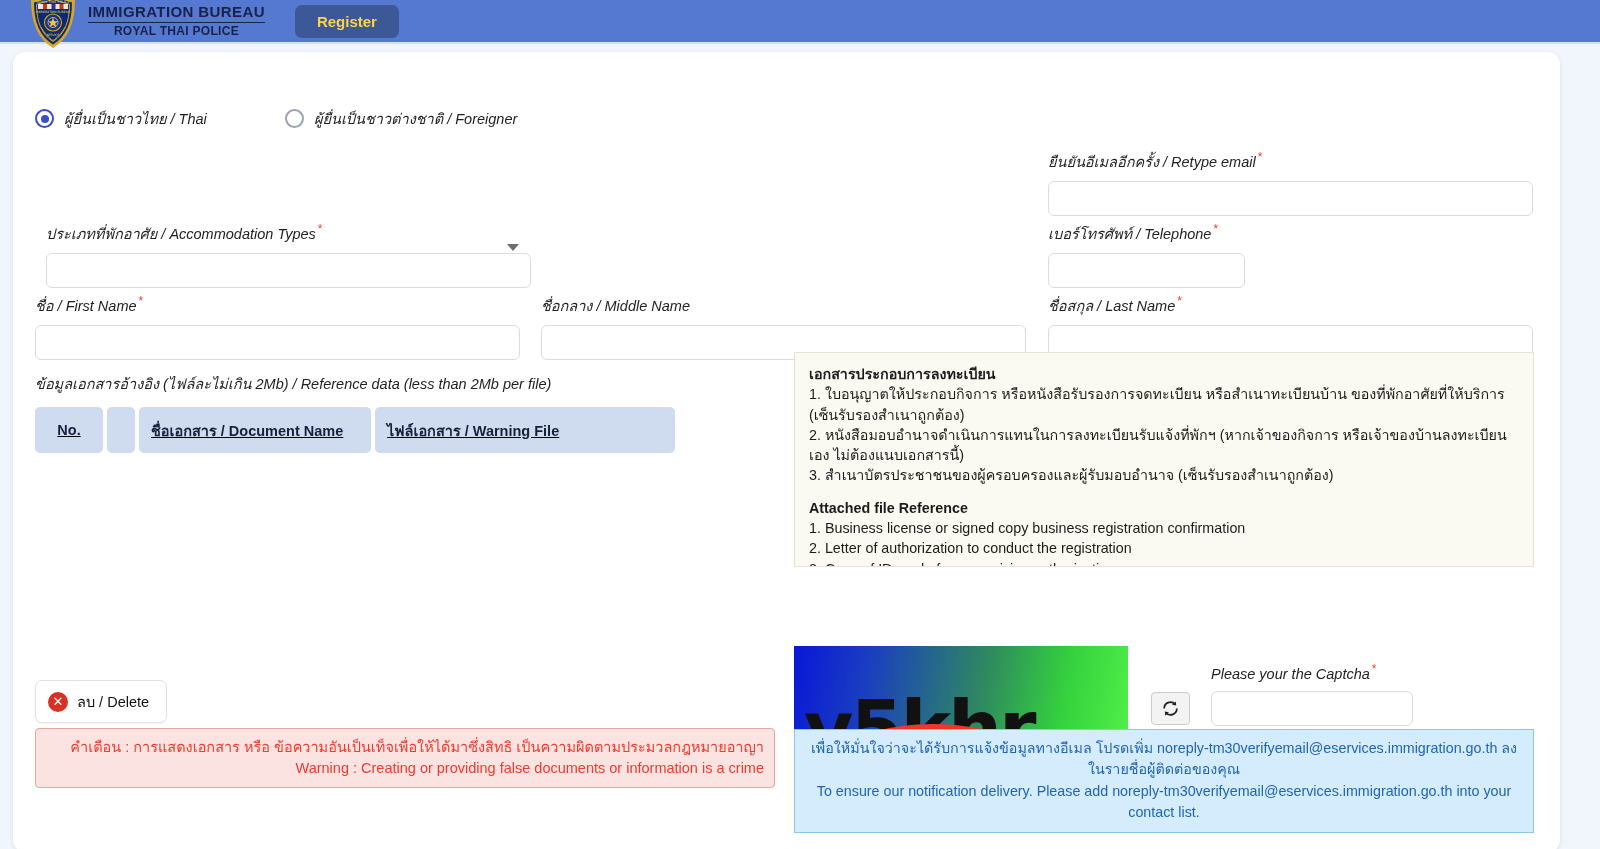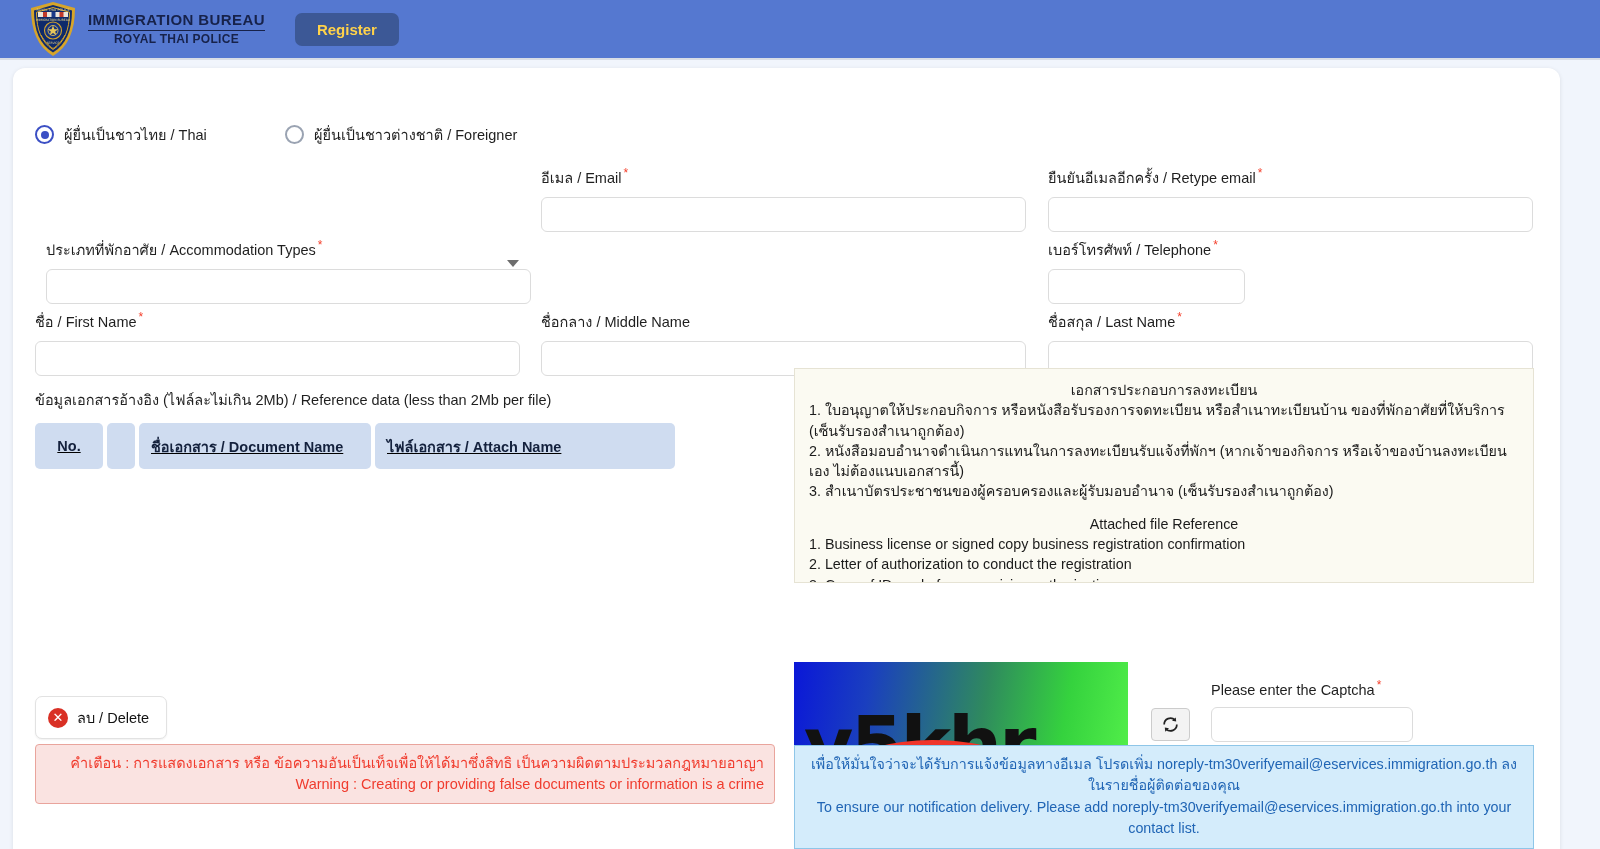--- a/index.html
+++ b/index.html
@@ -6,21 +6,21 @@
   html, body {
     margin: 0; padding: 0;
     width: 1600px; height: 849px;
     overflow: hidden;
     background: #f1f5fc;
     font-family: "Liberation Sans", "DejaVu Sans", sans-serif;
   }
 
   
   .header {
-    height: 60px;
+    height: 44px;
     background: #5578d0;
     display: flex;
     align-items: center;
     padding-left: 28px;
     gap: 16px;
     border-bottom: 2px solid #d8dde6;
     position: relative;
     z-index: 5;
   }
   .brand { display: flex; align-items: center; gap: 10px; }
@@ -55,20 +55,21 @@
     background: #fff;
     border-radius: 12px;
     box-shadow: 0 1px 4px rgba(0,0,0,.10);
   }
 
   
   .lbl {
     font-size: 14.5px;
     color: #1f1f1f;
     white-space: nowrap;
+    font-style: italic;
   }
   .req { color: #f4402c; font-size: 12px; vertical-align: super; margin-left: 2px; }
   .inp {
     display: block;
     height: 35px;
     border: 1px solid #dcdcdc;
     border-radius: 6px;
     background: #fff;
     margin-top: 8px;
     width: 100%;
@@ -122,21 +123,21 @@
   
   .info-panel {
     background: #fbfaf2;
     border: 1px solid #e6e3d4;
     padding: 11px 14px 12px 14px;
     font-size: 14.3px;
     color: #1b1b1b;
     line-height: 1.42;
     overflow: hidden;
   }
-  .info-panel .b { font-weight: normal; text-align: center; }
+  .info-panel .b { font-weight: bold; }
   .info-panel .spacer { height: 12px; }
 
   
   .captcha-img {
     width: 334px; height: 148px;
     background: linear-gradient(100deg,#0a17d8 0%, #1a3fbf 22%, #2f8a5e 55%, #35d23e 78%, #55f24b 100%);
     position: relative; overflow: hidden;
   }
   .captcha-text {
     position: absolute; left: 10px; top: 38px;
@@ -225,24 +226,20 @@
 
     <div class="abs radio-row" style="left:22px; top:55px;">
       <div class="radio checked"></div>
       <span class="lbl">ผู้ยื่นเป็นชาวไทย / Thai</span>
     </div>
     <div class="abs radio-row" style="left:272px; top:55px;">
       <div class="radio"></div>
       <span class="lbl">ผู้ยื่นเป็นชาวต่างชาติ / Foreigner</span>
     </div>
 
-    <div class="abs" style="left:528px; top:98px; width:485px;">
-      <span class="lbl">อีเมล / Email</span><span class="req">*</span>
-      <input class="inp" value="" style="">
-    </div>
 
     <div class="abs" style="left:1035px; top:98px; width:485px;">
       <span class="lbl">ยืนยันอีเมลอีกครั้ง / Retype email</span><span class="req">*</span>
       <input class="inp" value="" style="">
     </div>
 
     <div class="abs sel-wrap" style="left:22px; top:170px; width:485px;">
       <span class="lbl">ประเภทที่พักอาศัย / Accommodation Types</span><span class="req">*</span>
       <input class="inp" readonly="" value="" style="">
       <div class="sel-arrow"></div>
@@ -268,21 +265,21 @@
       <span class="lbl">ชื่อสกุล / Last Name</span><span class="req">*</span>
       <input class="inp" value="" style="">
     </div>
 
     <div class="abs lbl" style="left:22px; top:320px;">ข้อมูลเอกสารอ้างอิง (ไฟล์ละไม่เกิน 2Mb) / Reference data (less than 2Mb per file)</div>
 
     <div class="abs doc-table" style="left:22px; top:355px; width:740px;text-decoration:underline;">
       <div class="th center" style="width:68px;">No.</div>
       <div class="th" style="width:28px;"></div>
       <div class="th pad" style="width:232px;">ชื่อเอกสาร / Document Name</div>
-      <div class="th pad" style="width:300px;">ไฟล์เอกสาร / Attach Name</div>
+      <div class="th pad" style="width:300px;">ไฟล์เอกสาร / Warning File</div>
     </div>
     <div class="abs" style="left:22px; top:405px; width:740px; height:210px;"></div>
 
     <div class="abs" style="left:22px; top:628px;">
       <div class="del-btn">
         <span class="x-circle">✕</span>
         <span>ลบ / Delete</span>
       </div>
     </div>
 
@@ -313,21 +310,21 @@
     <div class="abs refresh-btn" style="left:1138px; top:640px;">
       <svg width="19" height="19" viewBox="0 0 24 24">
         <path d="M4 12a8 8 0 0 1 13.6-5.7" fill="none" stroke="#222" stroke-width="2.2"></path>
         <polygon points="18.6,3 19.2,8.3 13.9,7.4" fill="#222"></polygon>
         <path d="M20 12a8 8 0 0 1-13.6 5.7" fill="none" stroke="#222" stroke-width="2.2"></path>
         <polygon points="5.4,21 4.8,15.7 10.1,16.6" fill="#222"></polygon>
       </svg>
     </div>
 
     <div class="abs" style="left:1198px; top:610px; width:202px;">
-      <span class="lbl">Please enter the Captcha</span><span class="req">*</span>
+      <span class="lbl">Please your the Captcha</span><span class="req">*</span>
       <input class="inp" value="" style="">
     </div>
 
     <div class="abs note-box" style="left:781px; top:677px; width:740px;">
       <div>เพื่อให้มั่นใจว่าจะได้รับการแจ้งข้อมูลทางอีเมล โปรดเพิ่ม noreply-tm30verifyemail@eservices.immigration.go.th ลงในรายชื่อผู้ติดต่อของคุณ</div>
       <div>To ensure our notification delivery. Please add noreply-tm30verifyemail@eservices.immigration.go.th into your contact list.</div>
     </div>
 
   </div>
 </div>

